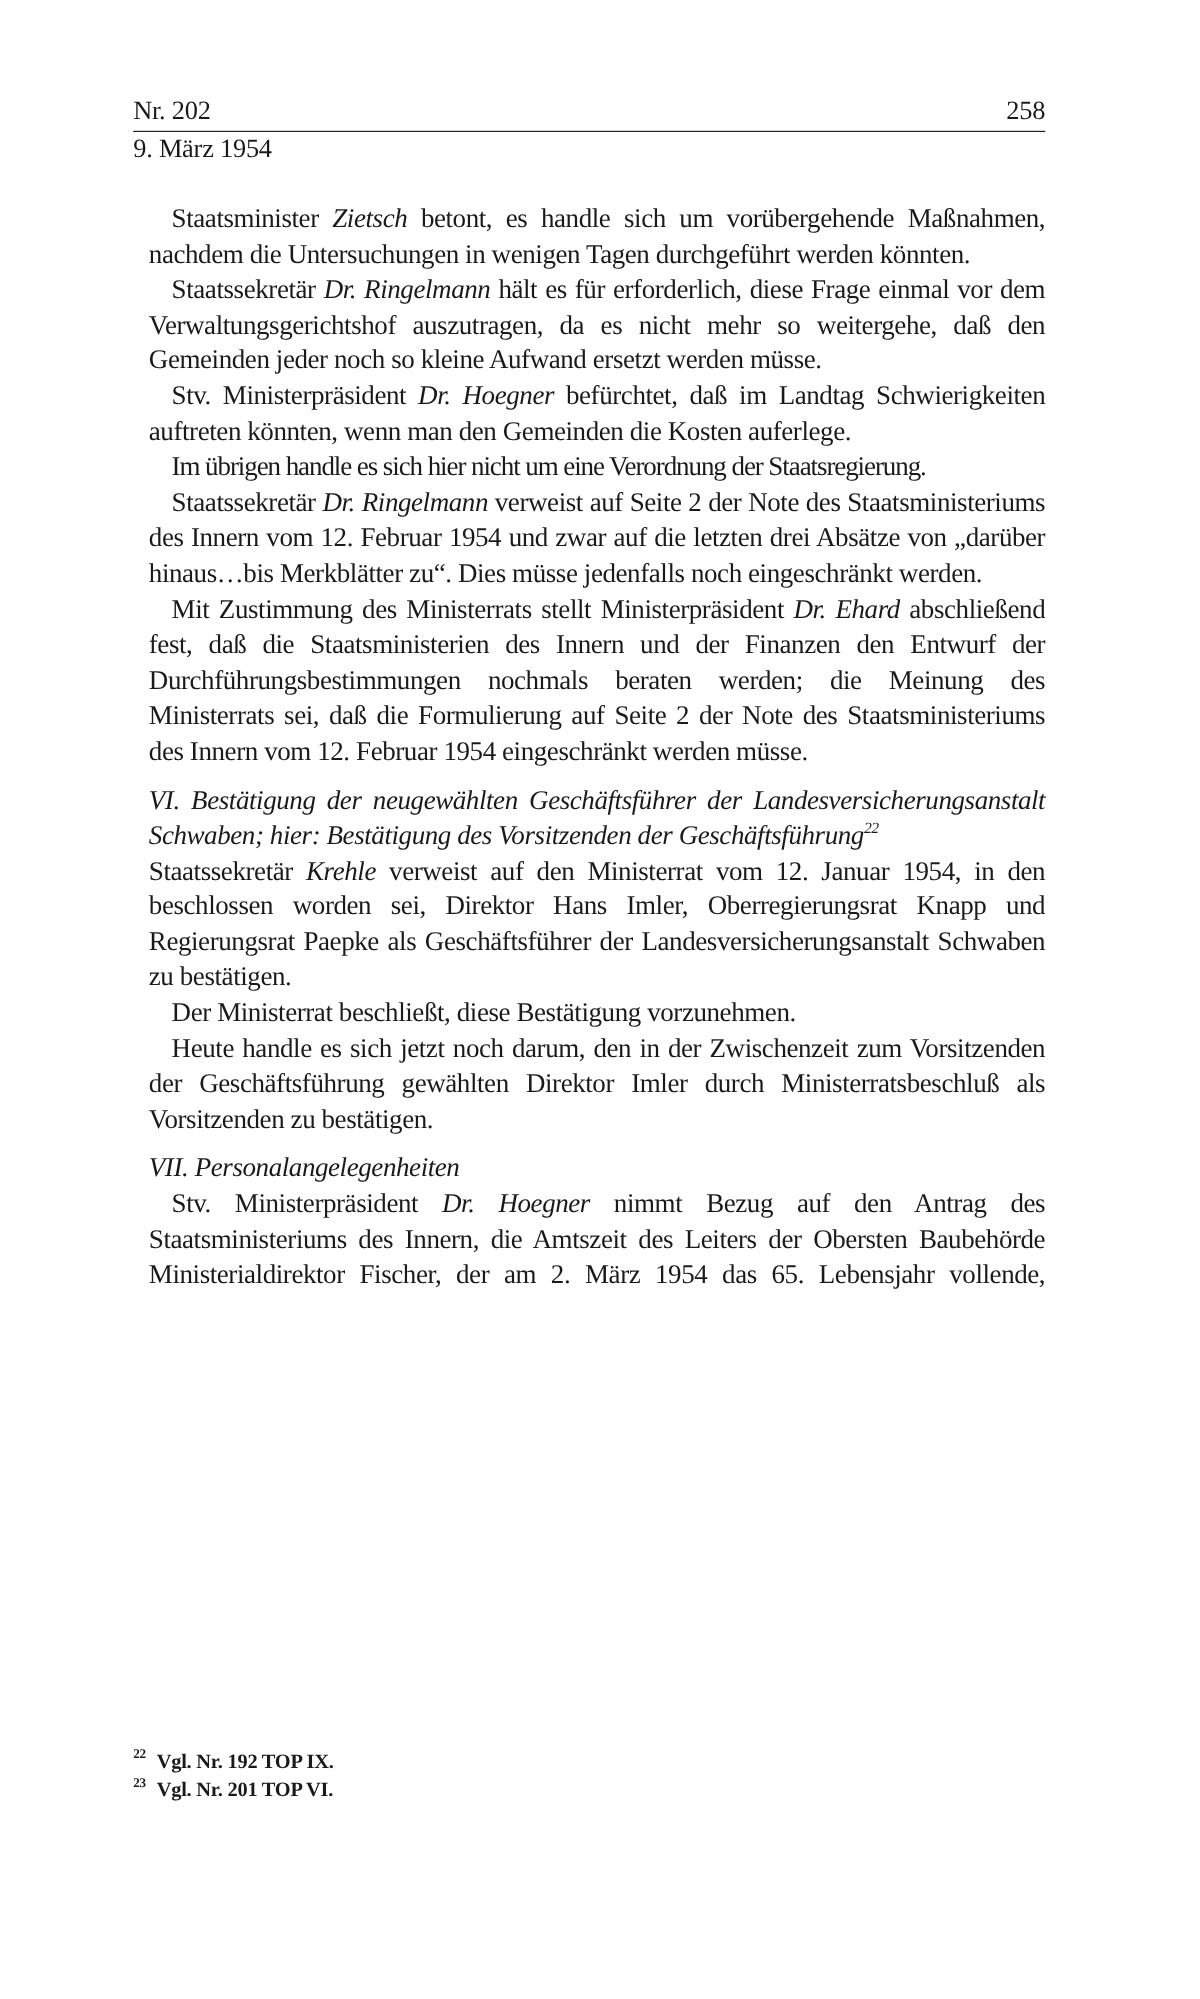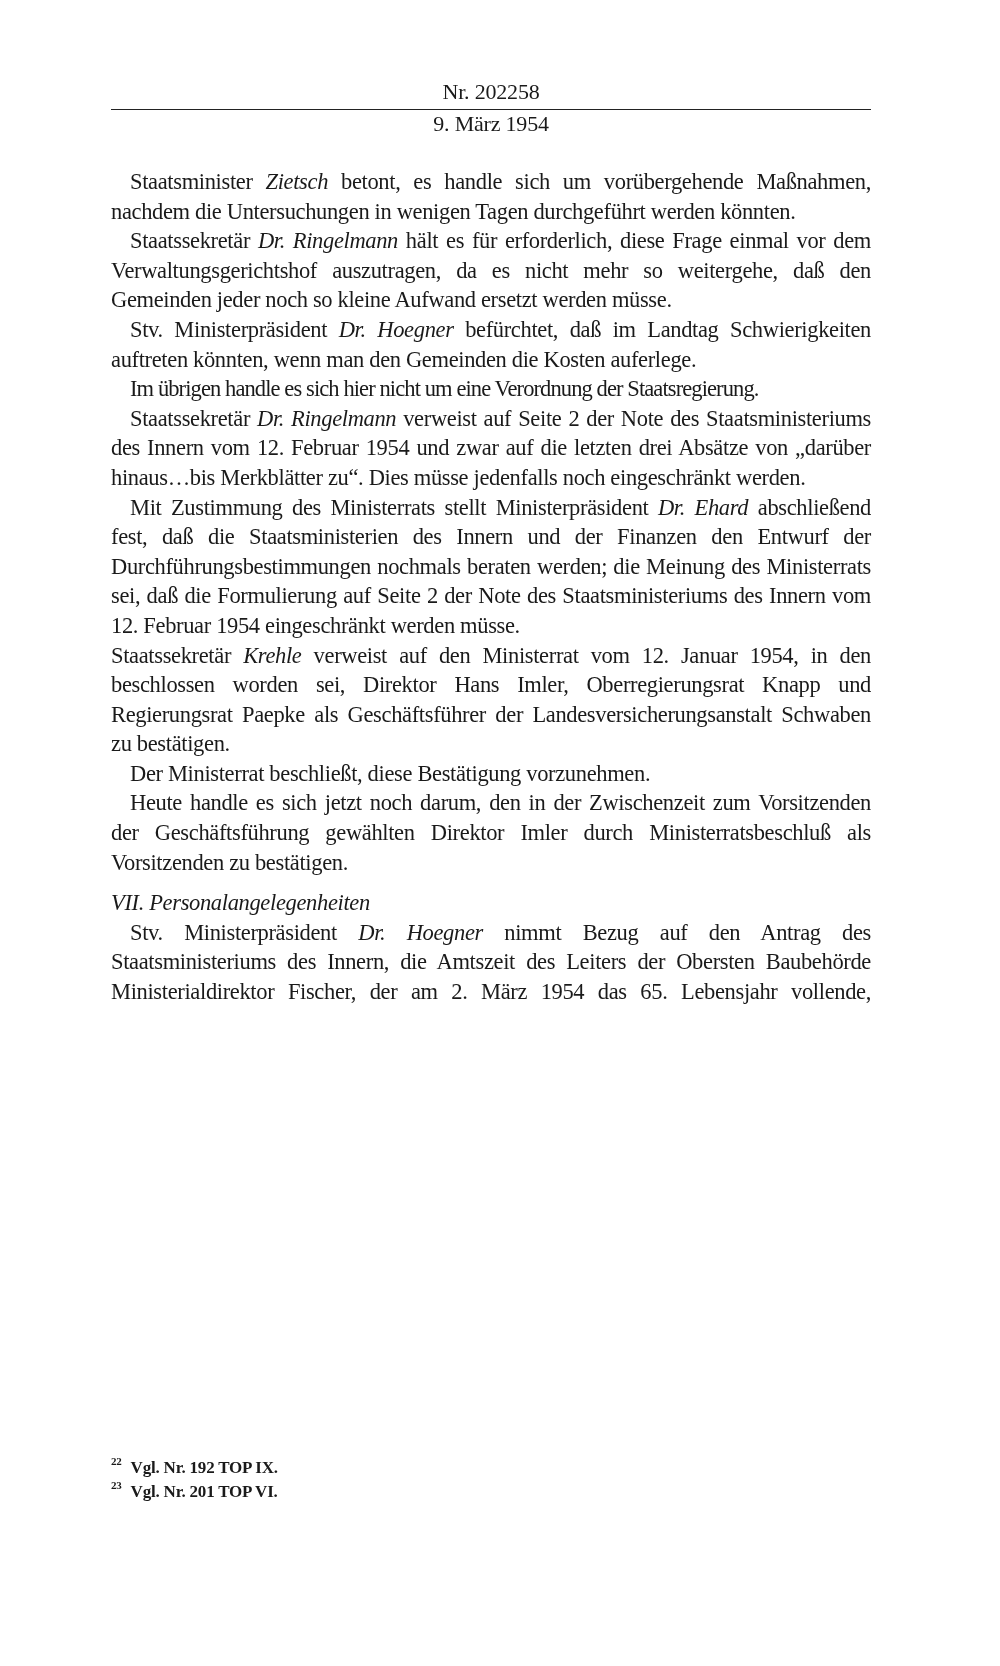--- a/index.html
+++ b/index.html
@@ -1,23 +1,23 @@
 <!DOCTYPE html>
 <html><head>
 <meta charset="utf-8">
 <style>
   html, body { margin:0; padding:0; background:#ffffff; }
   body { width:1000px; height:1666px; position:relative; overflow:hidden;
          font-family:"Liberation Serif", "DejaVu Serif", serif; color:#1a1a1a; }
   .page { position:absolute; left:111px; top:78px; width:760px; }
-  .header { display:flex; justify-content:center; align-items:baseline;
+  .header { display:flex; justify-content:space-between; align-items:baseline;
             font-size:22px; line-height:28px; padding-bottom:3px;
             border-bottom:1.3px solid #222; letter-spacing:-0.2px; }
   .hdr-wrap { position:relative; }
-  .body { margin-top:26px; font-size:22.5px; line-height:29.6px; letter-spacing:-0.35px; }
+  .body { margin-top:26px; font-size:22.5px; line-height:29.6px; letter-spacing:-0.35px;margin-left:13px; }
   .body p { margin:0; text-align:justify; }
   .body p.ind { text-indent:19px; }
   .body i { font-style:italic; }
   .heading { font-style:italic; margin-top:11px !important; }
   sup { font-size:13px; line-height:0; vertical-align:super; position:relative; top:-1px; }
   .footnotes { position:absolute; left:111px; top:1456px; font-size:17px; line-height:24px; letter-spacing:-0.2px;font-weight:bold; }
   .fn sup { font-size:11px; margin-right:9px; }
 </style>
 </head>
 <body>
@@ -34,20 +34,21 @@
   </div>
 
   <div class="body">
     <p class="ind"><span>Staatsminister </span><i>Zietsch</i><span> betont, es handle sich um vorübergehende Maßnahmen, nachdem die Untersuchungen in wenigen Tagen durchgeführt werden könnten.</span></p>
     <p class="ind"><span>Staatssekretär </span><i>Dr. Ringelmann</i><span> hält es für erforderlich, diese Frage einmal vor dem Verwaltungsgerichtshof auszutragen, da es nicht mehr so weitergehe, daß den Gemeinden jeder noch so kleine Aufwand ersetzt werden müsse.</span></p>
     <p class="ind"><span>Stv. Ministerpräsident </span><i>Dr. Hoegner</i><span> befürchtet, daß im Landtag Schwierigkeiten auftreten könnten, wenn man den Gemeinden die Kosten auferlege.</span></p>
     <p class="ind" style="letter-spacing:-0.9px;"><span>Im übrigen handle es sich hier nicht um eine Verordnung der Staatsregierung.</span></p>
     <p class="ind"><span>Staatssekretär </span><i>Dr. Ringelmann</i><span> verweist auf Seite 2 der Note des Staatsministeriums des Innern vom 12. Februar 1954 und zwar auf die letzten drei Absätze von „darüber hinaus…bis Merkblätter zu“. Dies müsse jedenfalls noch eingeschränkt werden.</span></p>
     <p class="ind"><span>Mit Zustimmung des Ministerrats stellt Ministerpräsident </span><i>Dr. Ehard</i><span> abschließend fest, daß die Staatsministerien des Innern und der Finanzen den Entwurf der Durchführungsbestimmungen nochmals beraten werden; die Meinung des Ministerrats sei, daß die Formulierung auf Seite 2 der Note des Staatsministeriums des Innern vom 12. Februar 1954 eingeschränkt werden müsse.</span></p>
 
+    <p class="heading"><span>VI. Bestätigung der neugewählten Geschäftsführer der Landesversicherungsanstalt Schwaben; hier: Bestätigung des Vorsitzenden der Geschäftsführung</span><sup>22</sup></p>
     <p><span>Staatssekretär </span><i>Krehle</i><span> verweist auf den Ministerrat vom 12. Januar 1954, in den beschlossen worden sei, Direktor Hans Imler, Oberregierungsrat Knapp und Regierungsrat Paepke als Geschäftsführer der Landesversicherungsanstalt Schwaben zu bestätigen.</span></p>
     <p class="ind"><span>Der Ministerrat beschließt, diese Bestätigung vorzunehmen.</span></p>
     <p class="ind"><span>Heute handle es sich jetzt noch darum, den in der Zwischenzeit zum Vorsitzenden der Geschäftsführung gewählten Direktor Imler durch Ministerratsbeschluß als Vorsitzenden zu bestätigen.</span></p>
 
     <p class="heading"><span>VII. Personalangelegenheiten</span></p>
     <p class="ind" style="text-align-last:justify;"><span>Stv. Ministerpräsident </span><i>Dr. Hoegner</i><span> nimmt Bezug auf den Antrag des Staatsministeriums des Innern, die Amtszeit des Leiters der Obersten Baubehörde Ministerialdirektor Fischer, der am 2. März 1954 das 65. Lebensjahr vollende,</span></p>
   </div>
 </div>
 
 <div class="footnotes">

